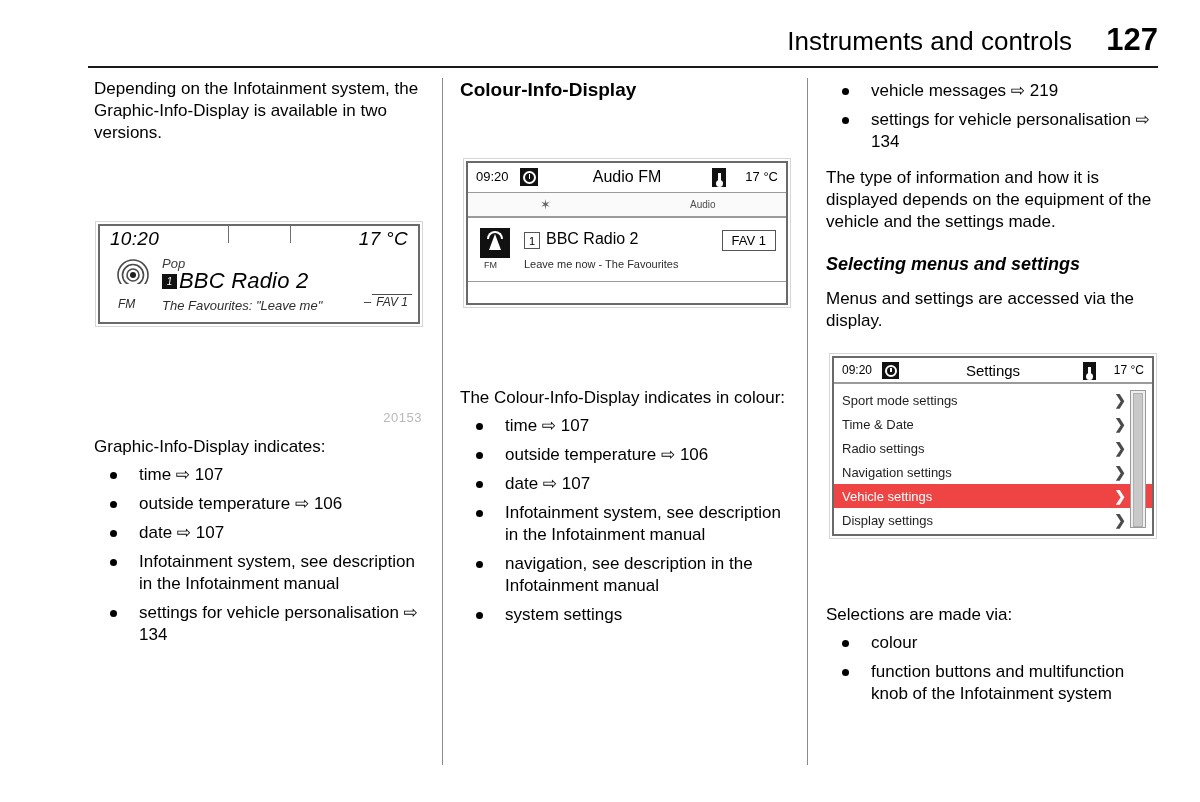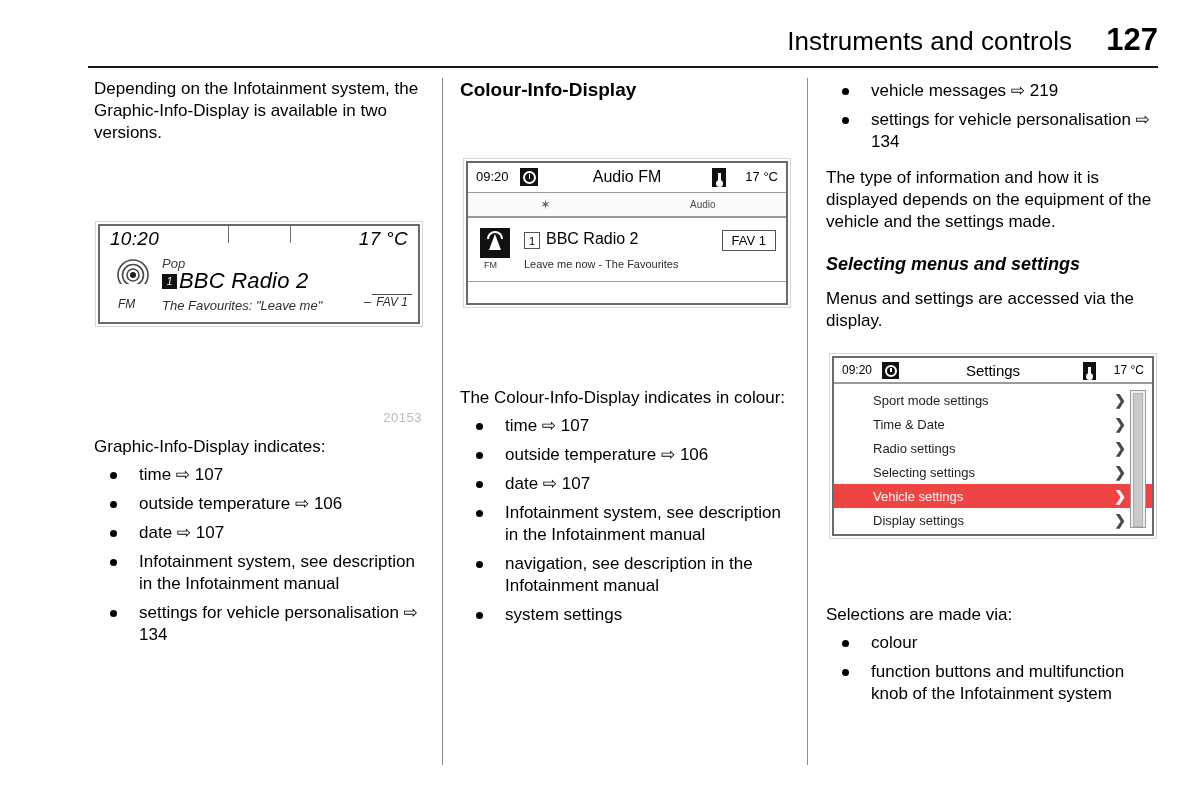--- a/index.html
+++ b/index.html
@@ -298,21 +298,21 @@
     width:7px; height:7px; background:#fff; border-radius:50%;
   }
   #set-screen .s-temp{ position:absolute; right:8px; top:5px; font-size:12px; }
 
   #set-screen .menu{
     position:absolute; left:0; right:0; top:28px; bottom:0;
     padding:2px 0 0 0;
   }
   #set-screen .mrow{
     position:relative; height:24px; margin:0 0 0 0;
-    display:flex; align-items:center;padding-left:31px;
+    display:flex; align-items:center;
   }
   #set-screen .mrow .mlabel{
     padding-left:8px; font-size:13px; color:#1e1e1e;
   }
   #set-screen .mrow .chev{
     position:absolute; right:26px; top:4px;
     font-size:14px; color:#4a4a4a; font-weight:bold;
   }
   #set-screen .mrow.sel{
     background:#ef4444;
@@ -483,21 +483,21 @@
         </div>
         <div class="mrow">
           <span class="mlabel">Time &amp; Date</span>
           <span class="chev">❯</span>
         </div>
         <div class="mrow">
           <span class="mlabel">Radio settings</span>
           <span class="chev">❯</span>
         </div>
         <div class="mrow">
-          <span class="mlabel">Selecting settings</span>
+          <span class="mlabel">Navigation settings</span>
           <span class="chev">❯</span>
         </div>
         <div class="mrow sel">
           <span class="mlabel">Vehicle settings</span>
           <span class="chev">❯</span>
         </div>
         <div class="mrow">
           <span class="mlabel">Display settings</span>
           <span class="chev">❯</span>
         </div>

